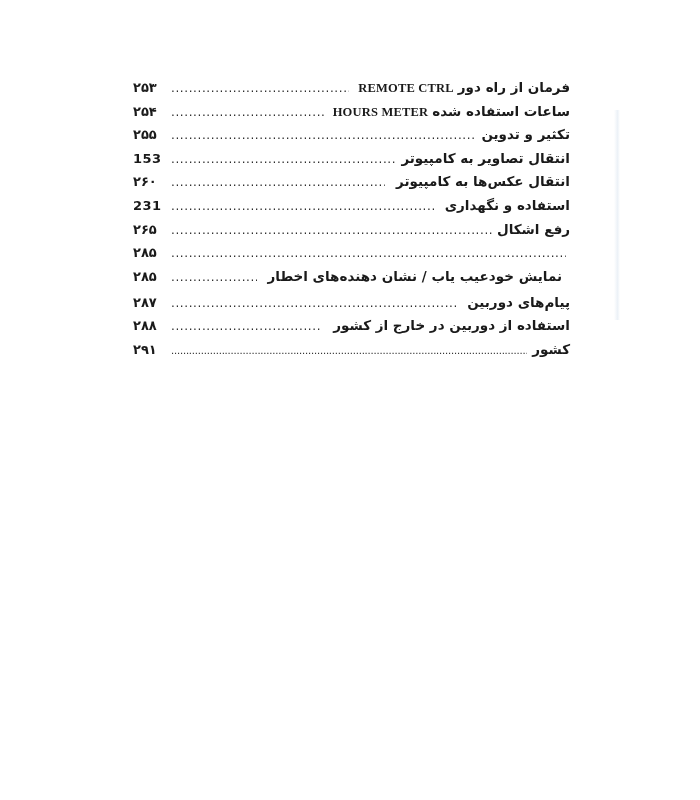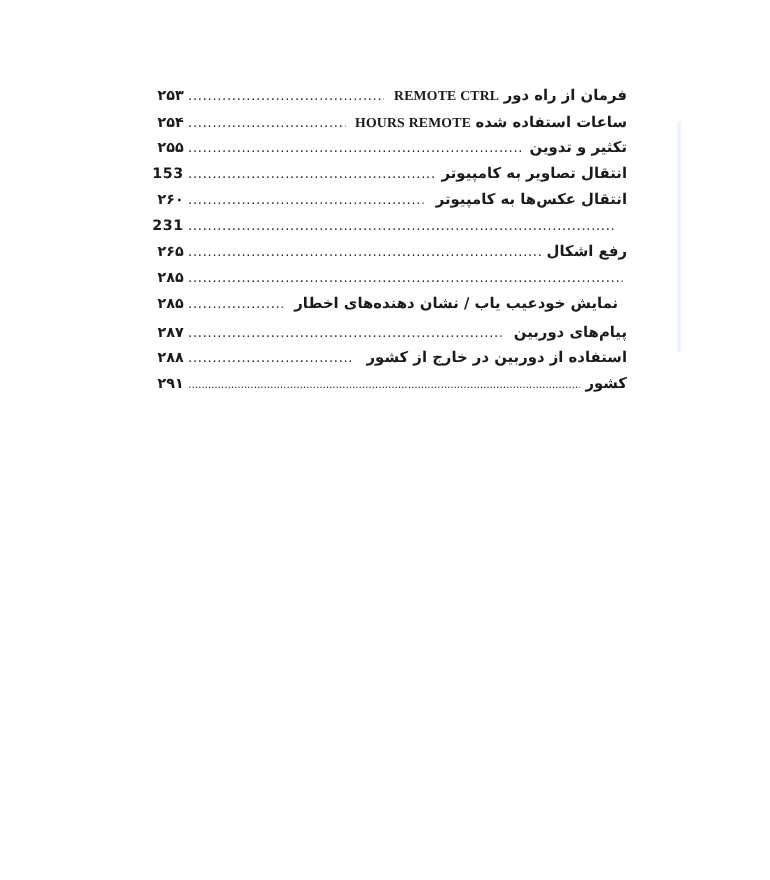--- a/index.html
+++ b/index.html
@@ -68,21 +68,21 @@
       text-align: right;
     }
     .toc-leader.spaced { margin-right: 10px; }
     .toc-leader.dense { letter-spacing: -0.2px; font-size: 10px; }
     .toc-leader::before {
       content: "..............................................................................................................................................................";
     }
     .toc-page {
       flex: 0 0 auto;
       width: 34px;
-      text-align: right;
+      text-align: left;
       direction: ltr;
       font-size: 13px;
       font-weight: bold;
       letter-spacing: 0.5px;
       padding-left: 15px;
     }
   </style>
 </head>
 <body>
 
@@ -90,21 +90,21 @@
 
 <div class="toc">
 
   <div class="toc-row">
     <span class="toc-title"><span>فرمان از راه دور</span><span class="latin">REMOTE CTRL</span></span>
     <span class="toc-leader"></span>
     <span class="toc-page">۲۵۳</span>
   </div>
 
   <div class="toc-row">
-    <span class="toc-title"><span>ساعات استفاده شده</span><span class="latin">HOURS REMOTE</span></span>
+    <span class="toc-title"><span>ساعات استفاده شده</span><span class="latin">HOURS METER</span></span>
     <span class="toc-leader"></span>
     <span class="toc-page">۲۵۴</span>
   </div>
 
   <div class="toc-row">
     <span class="toc-title">تکثیر و تدوین</span>
     <span class="toc-leader"></span>
     <span class="toc-page">۲۵۵</span>
   </div>
 
@@ -114,20 +114,21 @@
     <span class="toc-page">153</span>
   </div>
 
   <div class="toc-row">
     <span class="toc-title">انتقال عکس‌ها به کامپیوتر</span>
     <span class="toc-leader spaced"></span>
     <span class="toc-page">۲۶۰</span>
   </div>
 
   <div class="toc-row">
+    <span class="toc-title">استفاده و نگهداری</span>
     <span class="toc-leader spaced"></span>
     <span class="toc-page">231</span>
   </div>
 
   <div class="toc-row">
     <span class="toc-title">رفع اشکال</span>
     <span class="toc-leader"></span>
     <span class="toc-page">۲۶۵</span>
   </div>
 

